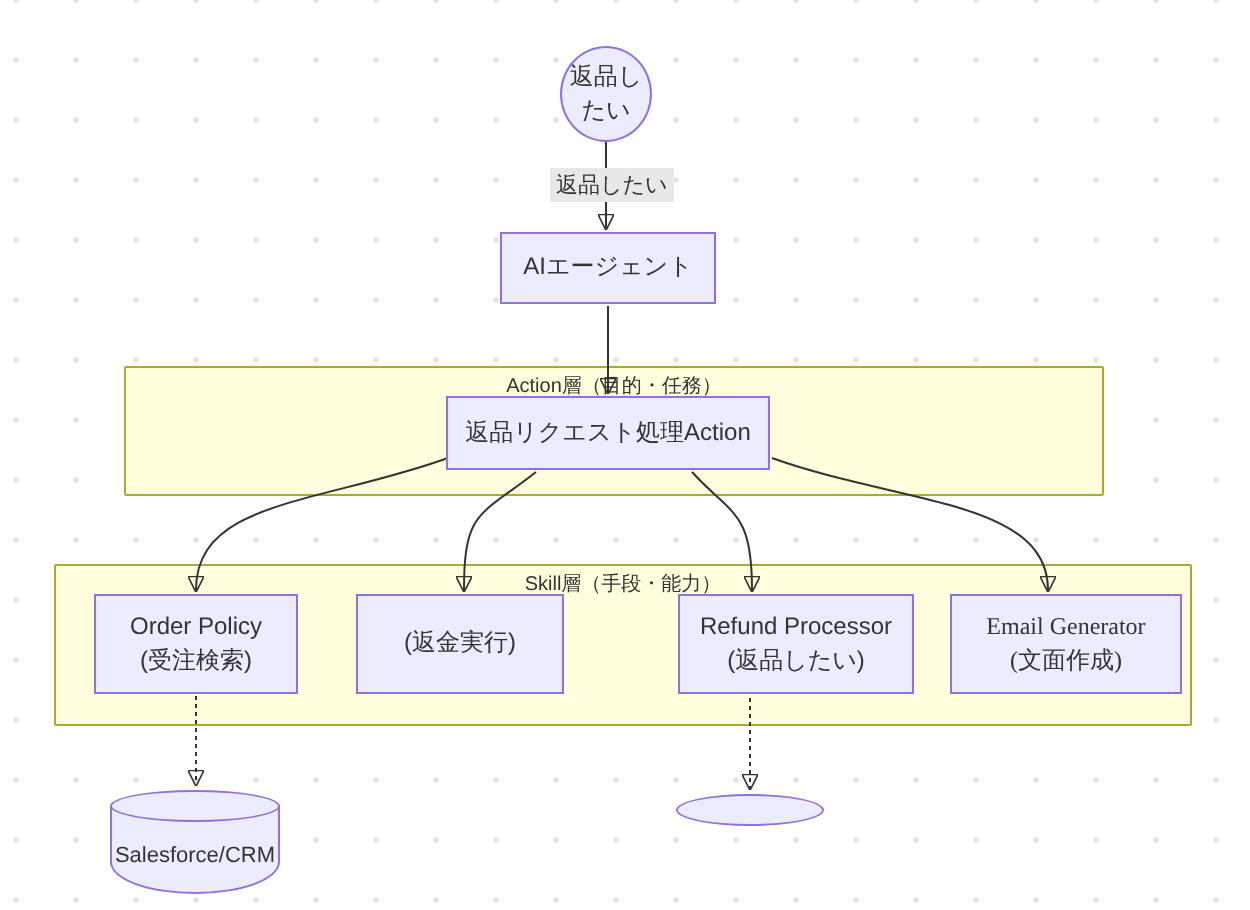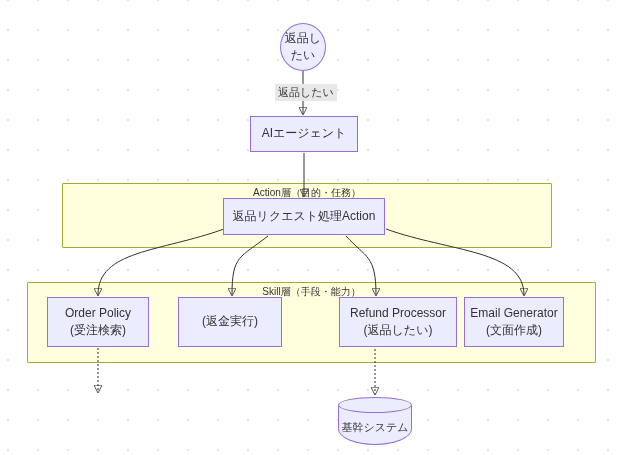--- a/index.html
+++ b/index.html
@@ -54,21 +54,21 @@
   .n-user{left:280px;top:23px;width:46px;height:48px;}
   .lbl-request{left:275px;top:84px;}
   .n-agent{left:250px;top:116px;width:108px;height:36px;}
   .c-action{left:62px;top:183px;width:490px;height:65px;}
   .n-action{left:223px;top:198px;width:162px;height:37px;}
   .c-skill{left:27px;top:282px;width:569px;height:81px;}
   .skill{top:297px;height:50px;}
   .sk-order{left:47px;width:102px;}
   .sk-policy{left:178px;width:104px;}
   .sk-refund{left:315px;width:118px;margin-left:24px;}
-  .sk-email{left:464px;width:100px;}
+  .sk-email{left:475px;width:116px;font-family:Liberation Serif, serif;}
   
   .cylinder{position:absolute;z-index:3;}
   .cyl-top{
     position:absolute;left:0;right:0;top:0;height:16px;
     background:var(--node-fill);
     border:1px solid var(--node-border);
     border-radius:50%;z-index:2;
   }
   .cyl-body{
     position:absolute;left:0;right:0;top:8px;bottom:0;
@@ -134,20 +134,23 @@
   </div>
   <div class="node skill sk-refund">
     <span>Refund Processor</span>
     <span>(返品したい)</span>
   </div>
   <div class="node skill sk-email">
     <span>Email Generator</span>
     <span>(文面作成)</span>
   </div>
 
+  <div class="cylinder db-salesforce">
+    <div class="cyl-top"></div>
+    <div class="cyl-body">
+      <span>Salesforce/CRM</span>
+    </div>
+  </div>
   <div class="cylinder db-core">
     <div class="cyl-top"></div>
-    <div class="cyl-body">
-      <span>基幹システム</span>
-    </div>
   </div>
 
 </div>
 
 </body></html>

